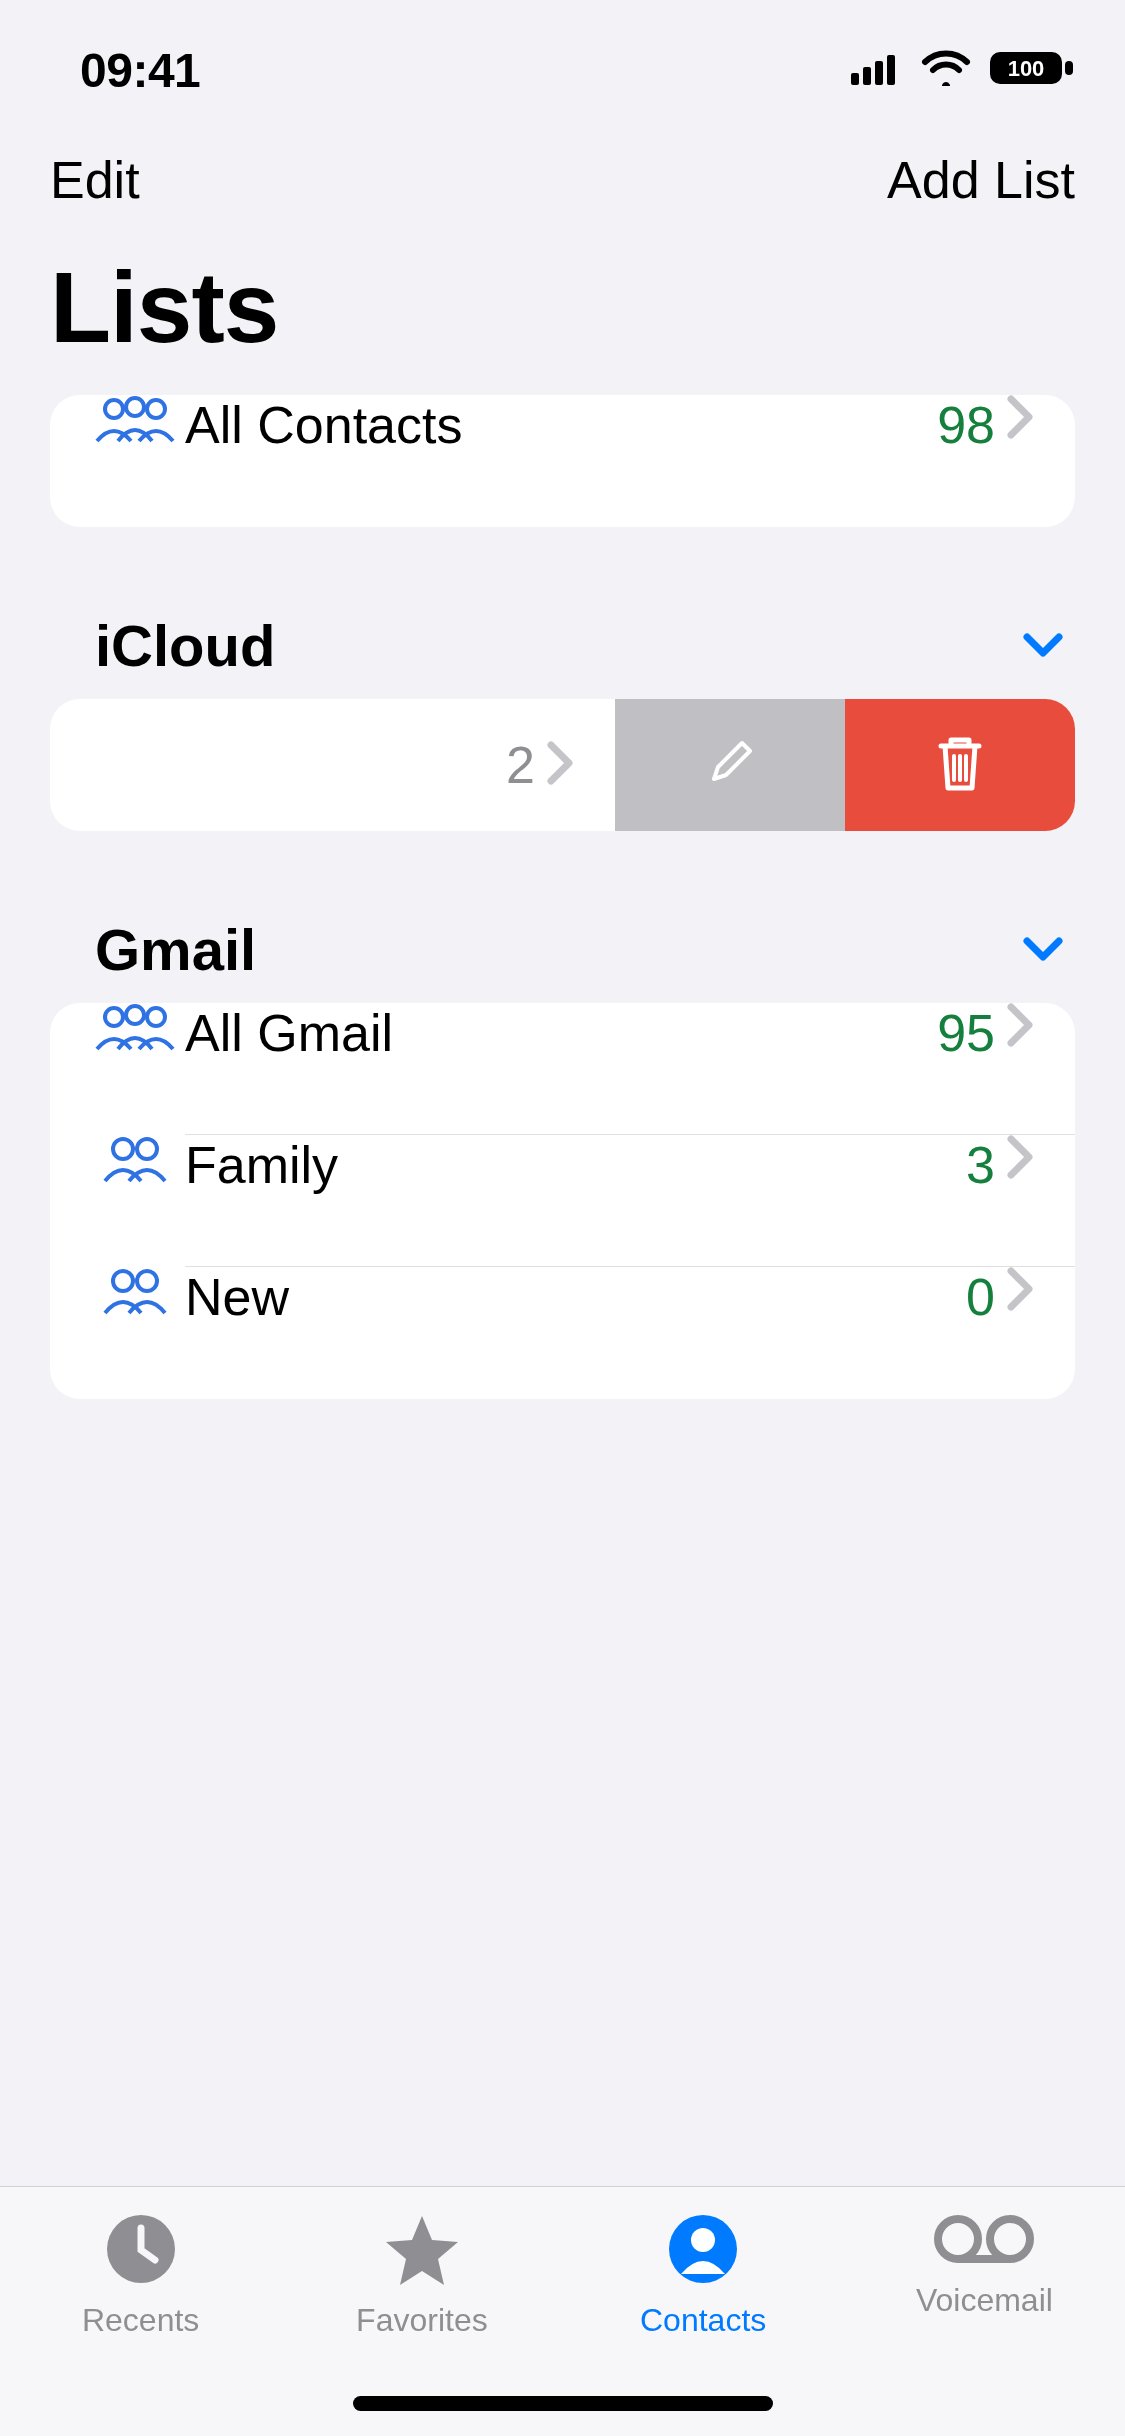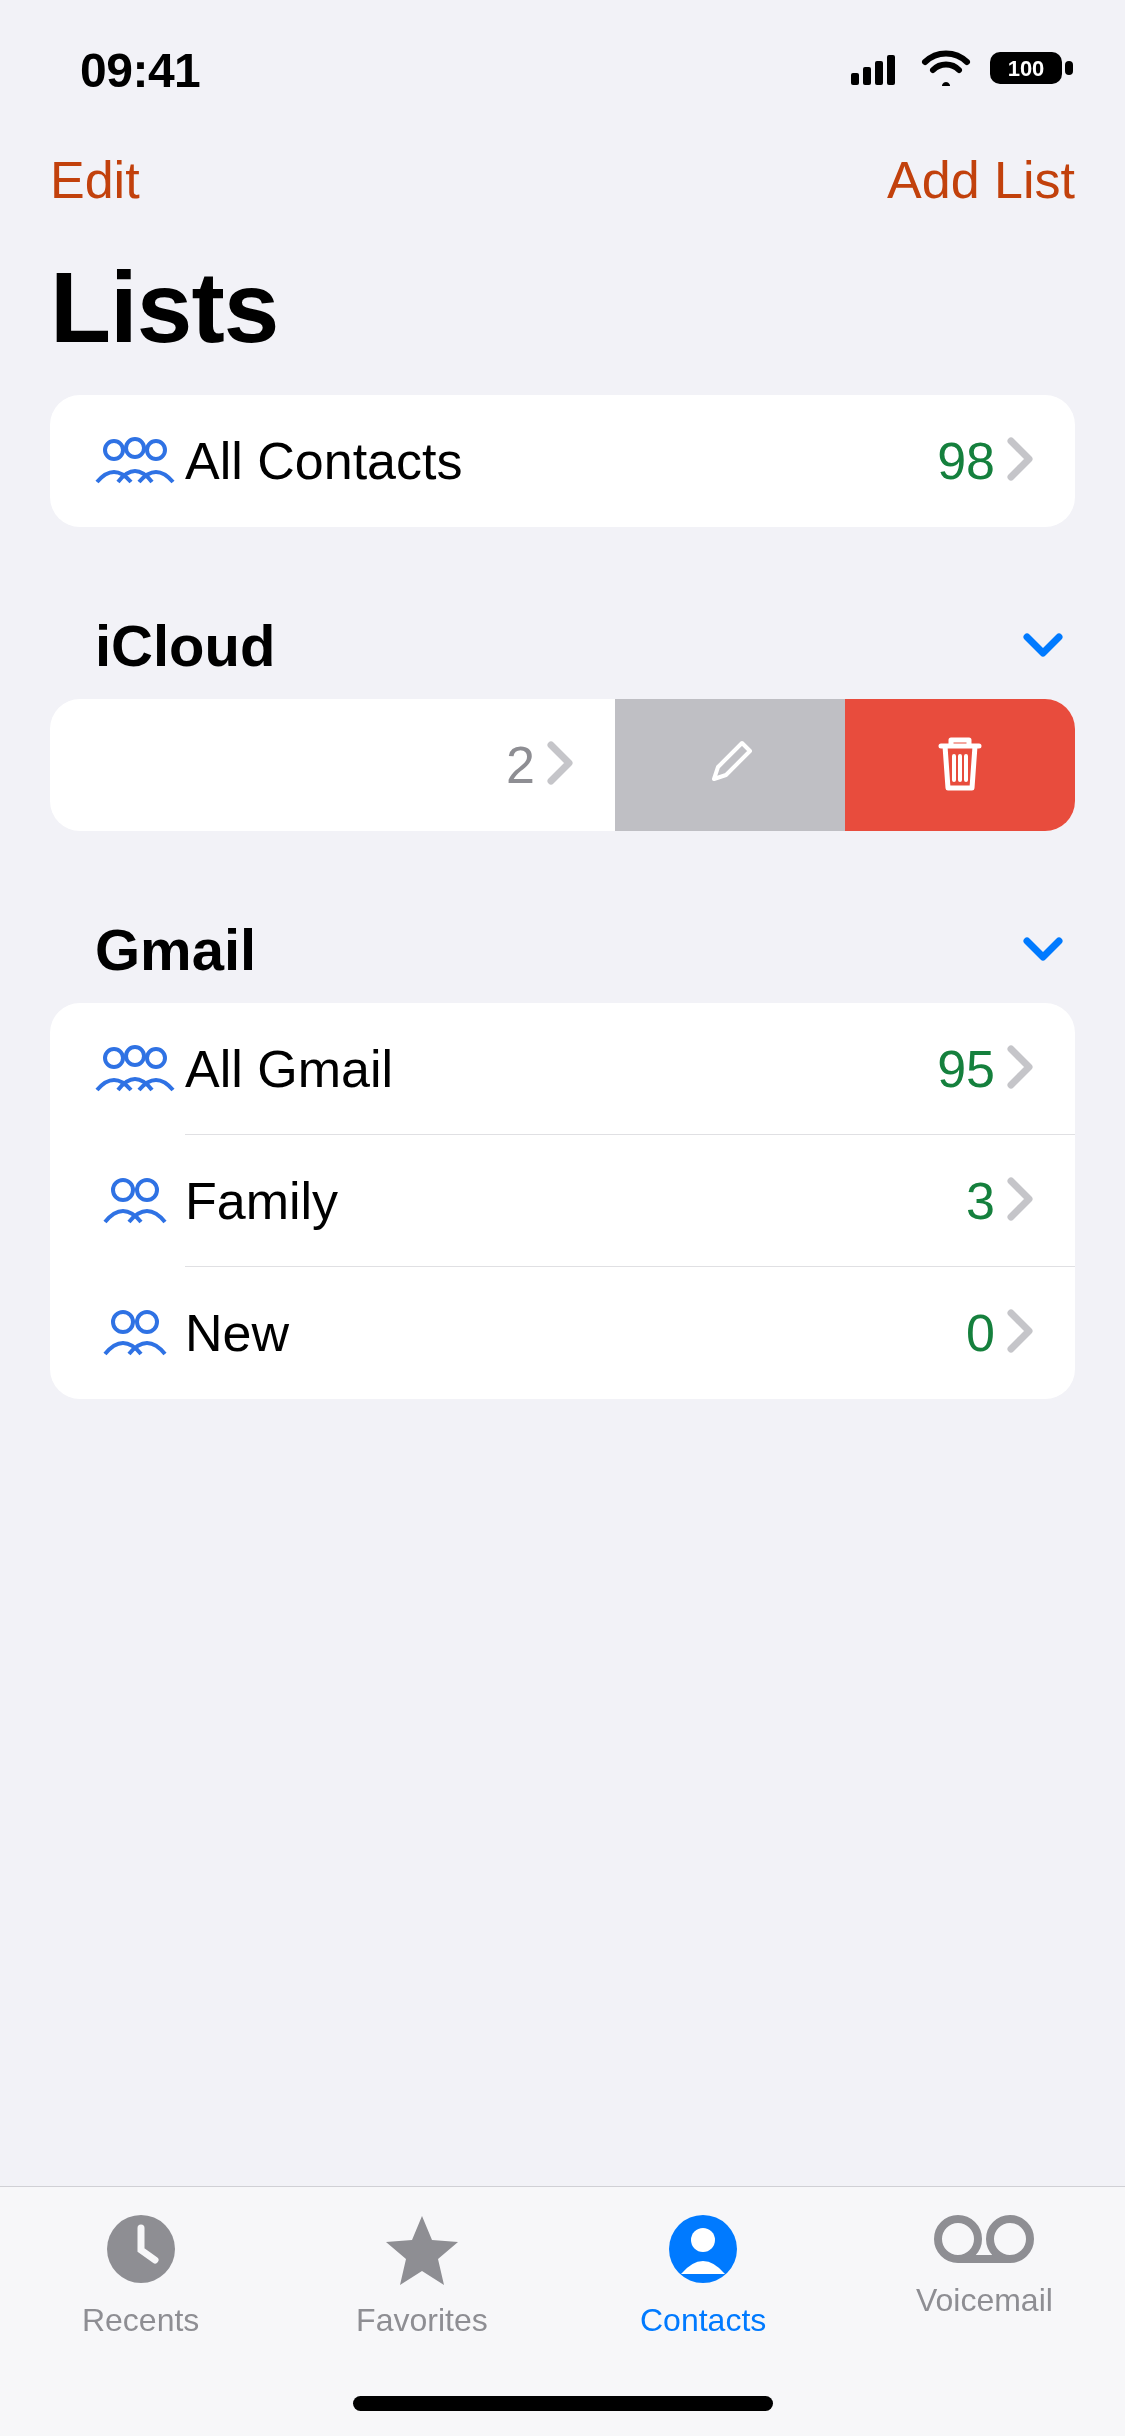--- a/index.html
+++ b/index.html
@@ -33,21 +33,21 @@
   }
 
   
   .nav-bar {
     display: flex;
     justify-content: space-between;
     padding: 10px 50px 20px 50px;
   }
   .nav-btn {
     font-size: 52px;
-    color: #c2410c;
+    color: #000000;
     font-weight: 400;
     background:none;border:none;cursor:pointer;
   }
 
   
   .page-title {
     font-size: 100px;
     font-weight: 700;
     letter-spacing: -1px;
     padding: 20px 50px 30px 50px;
@@ -70,21 +70,21 @@
     padding: 0 60px 20px 95px;
   }
   .section-header h2 {
     font-size: 58px;
     font-weight: 700;
   }
 
   
   .row {
     display: flex;
-    align-items: center;
+    align-items: flex-start;
     height: 132px;
     padding: 0 40px 0 35px;
     position: relative;
   }
   .row .icon-wrap {
     width: 100px;
     display:flex;
     justify-content:center;
   }
   .row .label {

